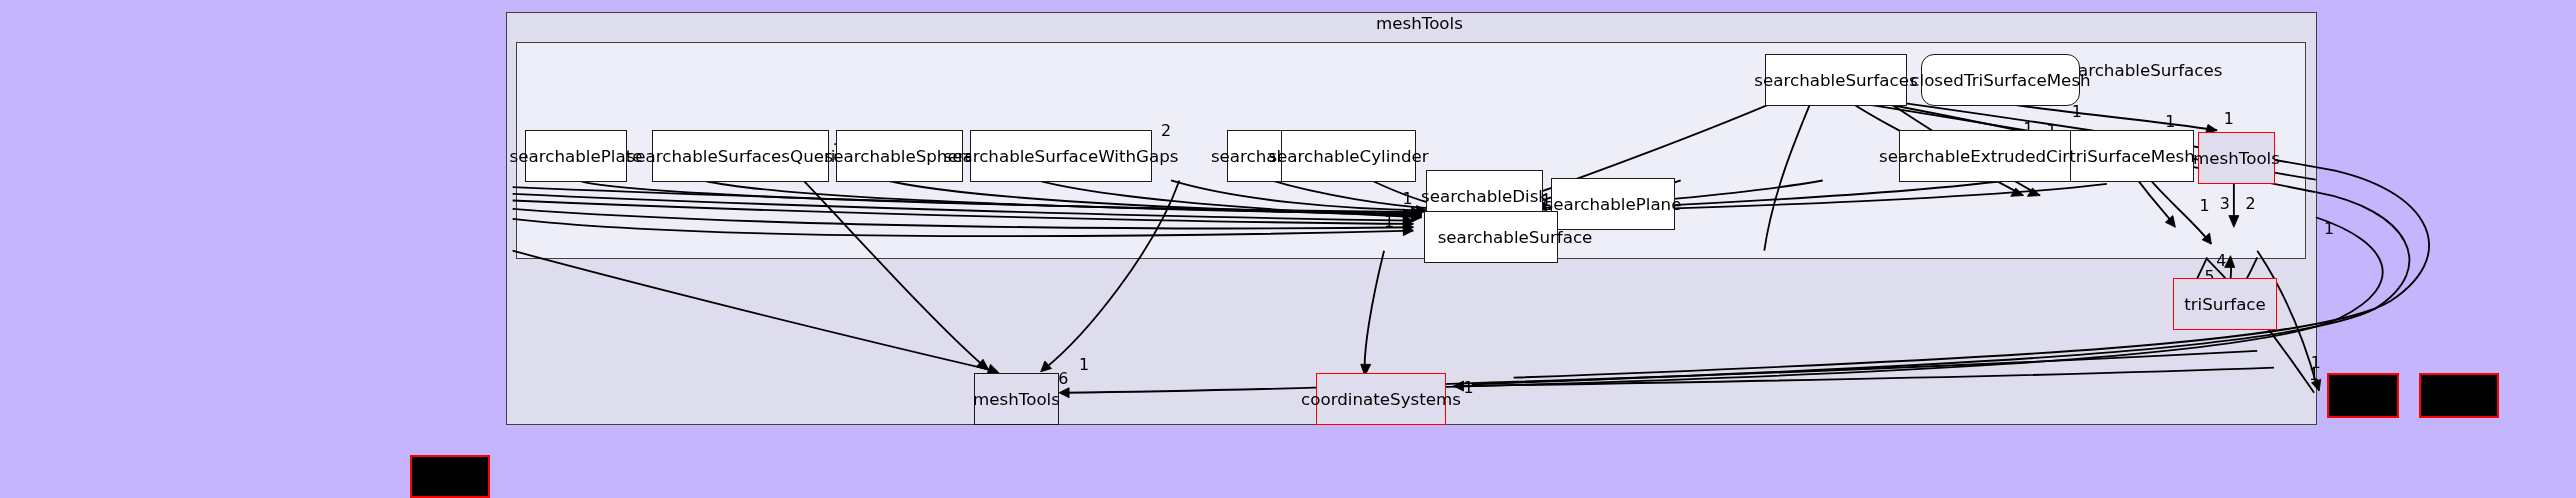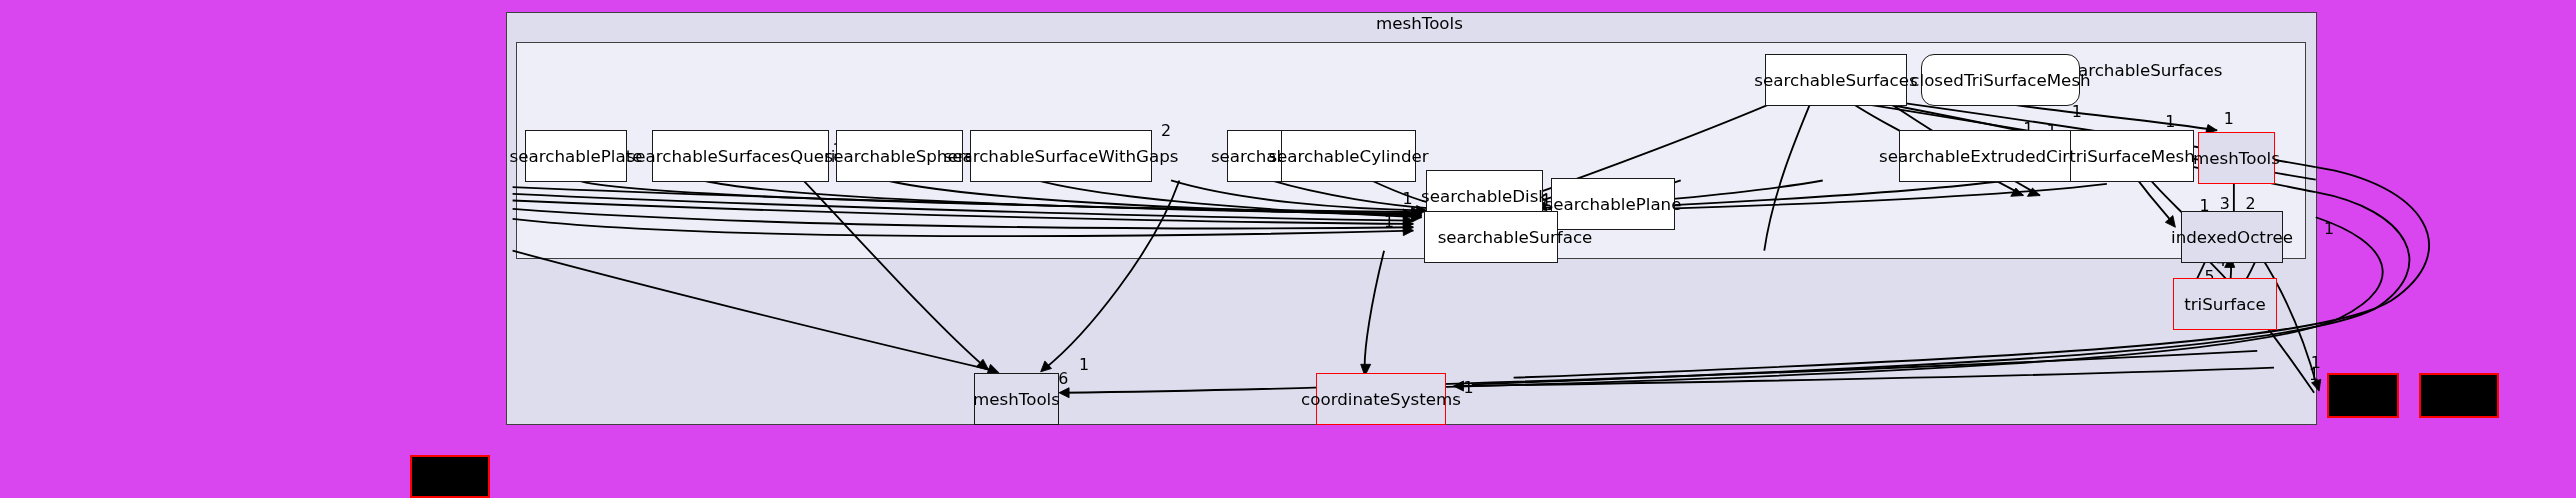--- a/index.html
+++ b/index.html
@@ -1,18 +1,18 @@
 <!DOCTYPE html>
 <html style="font-size:13.4px"><head>
 <meta charset="utf-8">
 <style>
   html,body{margin:0;padding:0;background:#000;}
   body{width:2576px;height:498px;overflow:hidden;
        font-family:"DejaVu Sans","Liberation Sans",sans-serif;}
-  #stage{position:relative;width:2576px;height:498px;background:#d946ef;}
+  #stage{position:relative;width:2576px;height:498px;background:#c4b5fd;}
 
   
   .cluster{position:absolute;box-sizing:border-box;}
   #cluster-outer{left:506px;top:11.7px;width:1811px;height:413px;
       background:#ddddee;border:0.8px solid #404040;}
   #cluster-inner{left:516px;top:42px;width:1790px;height:217px;
       background:#eeeef8;border:0.8px solid #404040;}
   .cluster-label{position:absolute;font-size:16.7px;color:#000;white-space:nowrap;}
   #label-outer{left:1376px;top:13.4px;}
   #label-inner{left:2059px;top:60px;}
@@ -215,23 +215,20 @@
   </div>
 
   <div class="node redgrey" style="left:2198px;top:132px;width:77px;">
     <span>meshTools</span>
   </div>
 
   <div class="node white" style="left:1424px;top:211px;width:134px;padding-left:48px;">
     <span>searchableSurface</span>
   </div>
 
-  <div class="node grey" style="left:2181px;top:211px;width:102px;">
-    <span>indexedOctree</span>
-  </div>
 
   <div class="node redgrey" style="left:2173px;top:278px;width:104px;">
     <span>triSurface</span>
   </div>
 
   <div class="node grey" style="left:974px;top:373px;width:85px;">
     <span>meshTools</span>
   </div>
 
   <div class="node redgrey" style="left:1316px;top:373px;width:130px;">

